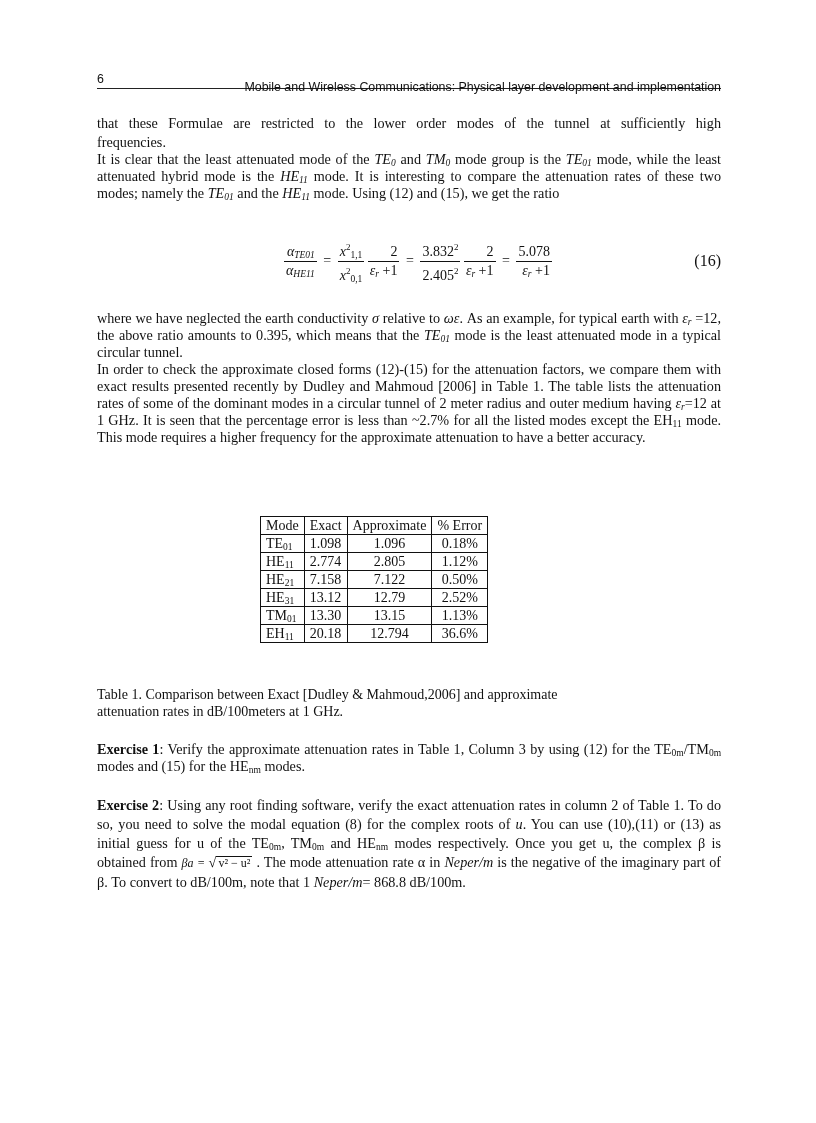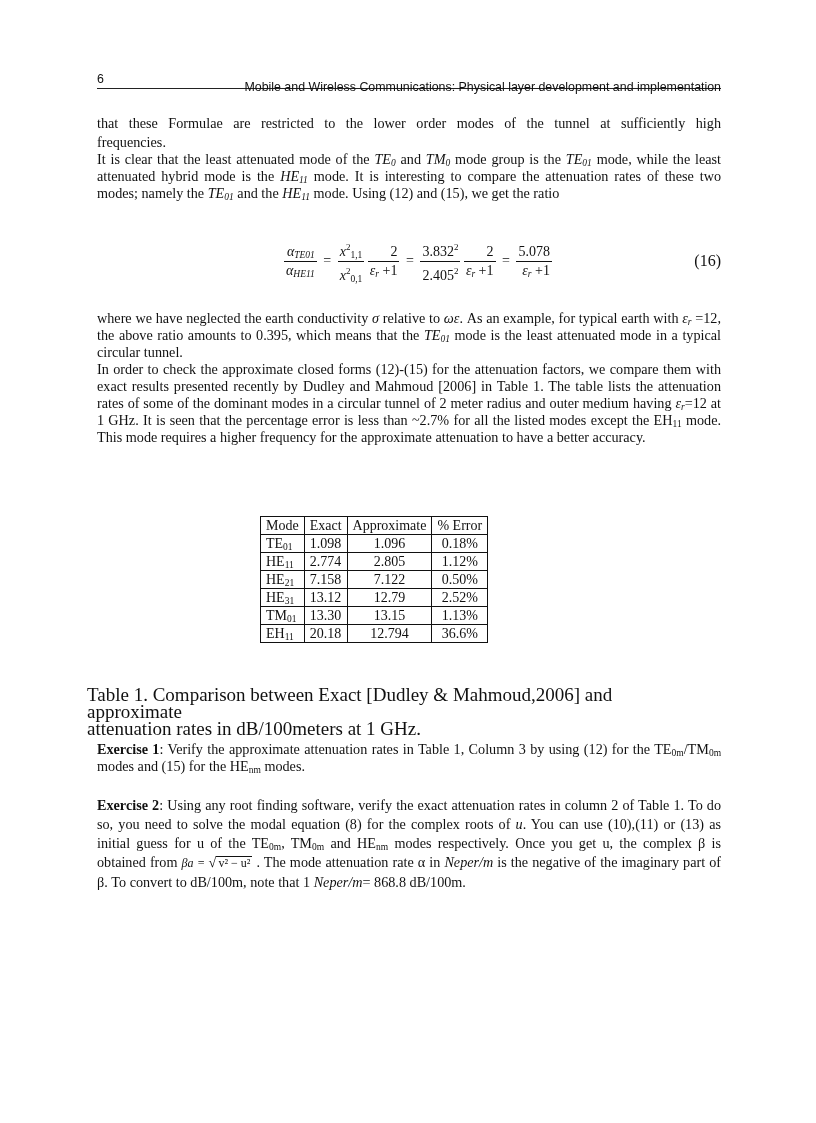--- a/index.html
+++ b/index.html
@@ -18,21 +18,21 @@
   .eq { position: absolute; top: 238px; left: 97px; width: 624px; height: 48px; font-family: "Liberation Serif", serif; }
   .frac { display: inline-block; vertical-align: middle; text-align: right; }
   .frac .num { display: block; border-bottom: 1px solid #111; padding: 0 2px; font-size: 14px; line-height: 18px; }
   .frac .den { display: block; padding: 0 2px; font-size: 14px; line-height: 18px; }
   .eqline { position: absolute; left: 187px; top: 0; white-space: nowrap; font-size: 14px; }
   .eqline span.op { margin: 0 3px; vertical-align: middle; }
   .eqnum { position: absolute; right: 0; top: 14px; font-size: 16px; }
   .tbl { position: absolute; left: 260px; top: 492px; border-collapse: collapse; font-size: 14px; margin-top: 24px; }
   .tbl td, .tbl th { border: 1px solid #111; padding: 0 5px; height: 17px; line-height: 16px; font-weight: normal; text-align: center; }
   .tbl td.mode { text-align: left; }
-  .caption { position: absolute; left: 87px; top: 686px; width: 624px; font-size: 19px; line-height: 17px; }
+  .caption { position: absolute; left: 97px; top: 686px; width: 624px; font-size: 14px; line-height: 17px; }
   .ex1 { position: absolute; left: 97px; top: 741px; width: 624px; font-size: 14.2px; line-height: 17px; }
   .ex2 { position: absolute; left: 97px; top: 796px; width: 624px; font-size: 14.2px; line-height: 19px; }
   b { font-weight: bold; }
   .sqrt { display: inline-block; border-top: 1px solid #111; padding: 0 2px; font-size: 12px; line-height: 13px; }
 </style>
 </head>
 <body>
 
 <div class="header">
   <span class="pnum">6</span>

